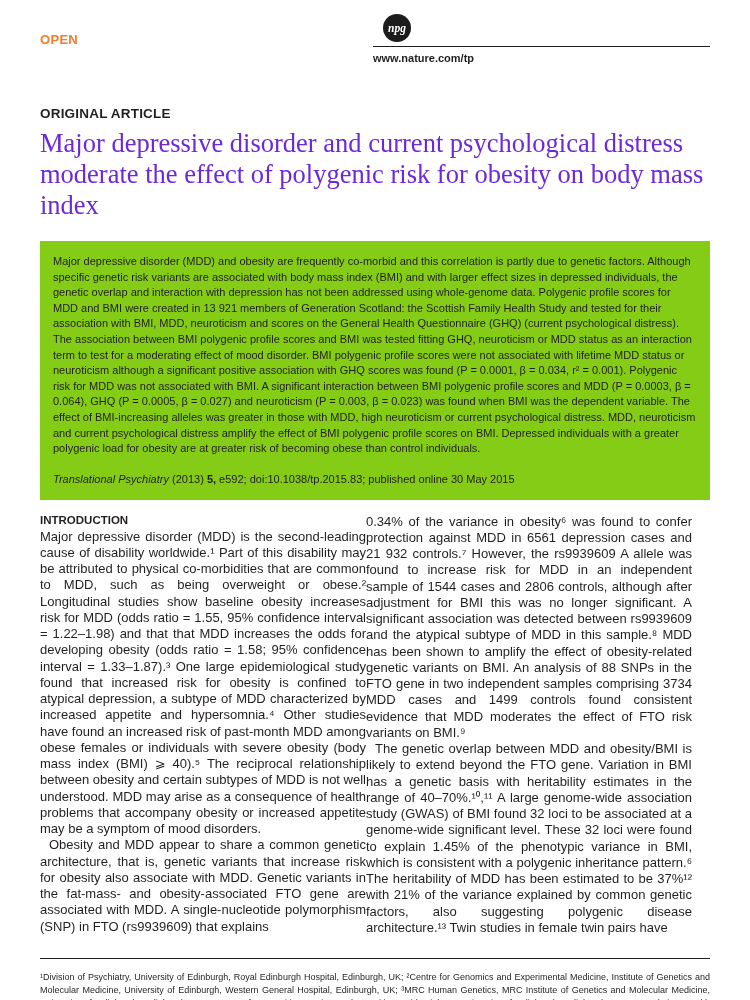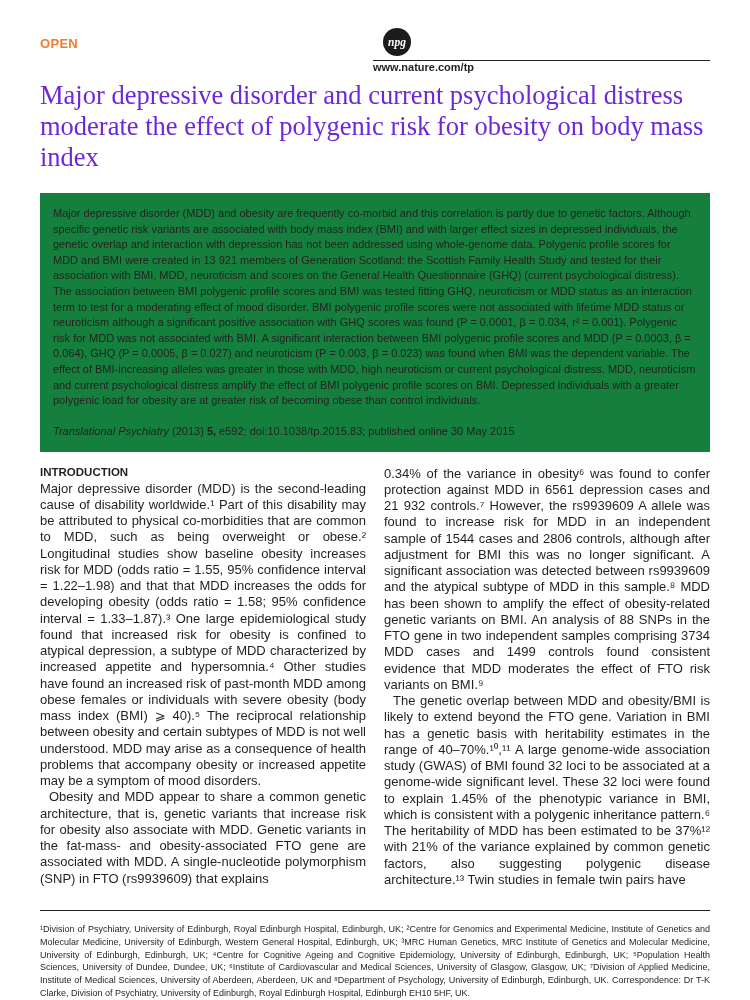--- a/index.html
+++ b/index.html
@@ -23,46 +23,46 @@
   }
   .header-right { width:337px; }
   .cit-row { display:flex; align-items:flex-start; }
   .cit-text { flex:1; font-size:10.3px; line-height:1.3; padding-top:8px; color:#231f20; }
   .cit-text b { font-weight:bold; }
   .npg-logo {
     width:28px; height:28px; border-radius:50%;
     background:#1c1c1c; color:#ffffff;
     font-family:"Liberation Serif", serif; font-style:italic; font-weight:bold;
     font-size:11.5px; display:flex; align-items:center; justify-content:center;
-    margin-left:10px; flex:0 0 auto;margin-top:14px;
+    margin-left:10px; flex:0 0 auto;
   }
   .header-rule { border:none; border-top:1.6px solid #231f20; margin-top:4px; }
-  .site-url { font-size:11px; font-weight:bold; }
+  .site-url { font-size:11px; font-weight:bold; margin-top:5px; }
 
   
   .kicker { margin-top:42px; font-size:13.5px; font-weight:bold; letter-spacing:0.2px; }
   .title {
     font-family:"Liberation Serif", serif; font-weight:400;
     font-size:26.5px; line-height:1.17; margin-top:7px; color:#6d28d9;
   }
   .authors { margin-top:11px; font-size:11px; line-height:1.5; }
 
   
   .abstract-box {
-    margin-top:20px; background:#15803d;
+    margin-top:20px; background:#84cc16;
     padding:13px 13px 12px 13px;
     font-size:11px; line-height:1.42;
   }
   .abstract-text { text-align:left; }
   .pub-line { margin-top:15px; }
   .pub-line .it { font-style:italic; }
   .pub-line .bd { font-weight:bold; }
 
   
-  .body-cols { display:flex; gap:18px; margin-top:14px; }
+  .body-cols { display:flex; margin-top:14px; }
   .col { width:326px; }
   .section-heading { font-size:11.5px; font-weight:bold; margin-bottom:3px; }
   .para { font-size:13px; line-height:1.25; text-align:justify; }
   .para.indent { text-indent:9px; }
 
   
   .footnote-rule { border:none; border-top:1px solid #231f20; margin-top:22px; }
   .footnotes { margin-top:12px; font-size:9px; line-height:1.42; color:#231f20; }
   .affiliations { text-align:justify; }
   .email-line { margin-top:1px; }
@@ -79,20 +79,21 @@
       <div class="open-badge">OPEN</div>
       <div class="header-right">
         <div class="cit-row">
           <div class="npg-logo">npg</div>
         </div>
         <hr class="header-rule">
         <div class="site-url">www.nature.com/tp</div>
       </div>
     </div>
 
+    <div class="kicker">ORIGINAL ARTICLE</div>
     <h1 class="title">Major depressive disorder and current psychological distress moderate the effect of polygenic risk for obesity on body mass index</h1>
 
     <div class="abstract-box">
       <div class="abstract-text">Major depressive disorder (MDD) and obesity are frequently co-morbid and this correlation is partly due to genetic factors. Although specific genetic risk variants are associated with body mass index (BMI) and with larger effect sizes in depressed individuals, the genetic overlap and interaction with depression has not been addressed using whole-genome data. Polygenic profile scores for MDD and BMI were created in 13 921 members of Generation Scotland: the Scottish Family Health Study and tested for their association with BMI, MDD, neuroticism and scores on the General Health Questionnaire (GHQ) (current psychological distress). The association between BMI polygenic profile scores and BMI was tested fitting GHQ, neuroticism or MDD status as an interaction term to test for a moderating effect of mood disorder. BMI polygenic profile scores were not associated with lifetime MDD status or neuroticism although a significant positive association with GHQ scores was found (P = 0.0001, β = 0.034, r² = 0.001). Polygenic risk for MDD was not associated with BMI. A significant interaction between BMI polygenic profile scores and MDD (P = 0.0003, β = 0.064), GHQ (P = 0.0005, β = 0.027) and neuroticism (P = 0.003, β = 0.023) was found when BMI was the dependent variable. The effect of BMI-increasing alleles was greater in those with MDD, high neuroticism or current psychological distress. MDD, neuroticism and current psychological distress amplify the effect of BMI polygenic profile scores on BMI. Depressed individuals with a greater polygenic load for obesity are at greater risk of becoming obese than control individuals.</div>
       <div class="pub-line"><span class="it">Translational Psychiatry</span><span> (2013) </span><span class="bd">5,</span><span> e592; doi:10.1038/tp.2015.83; published online 30 May 2015</span></div>
     </div>
 
     <div class="body-cols">
       <div class="col">
         <div class="section-heading">INTRODUCTION</div>

